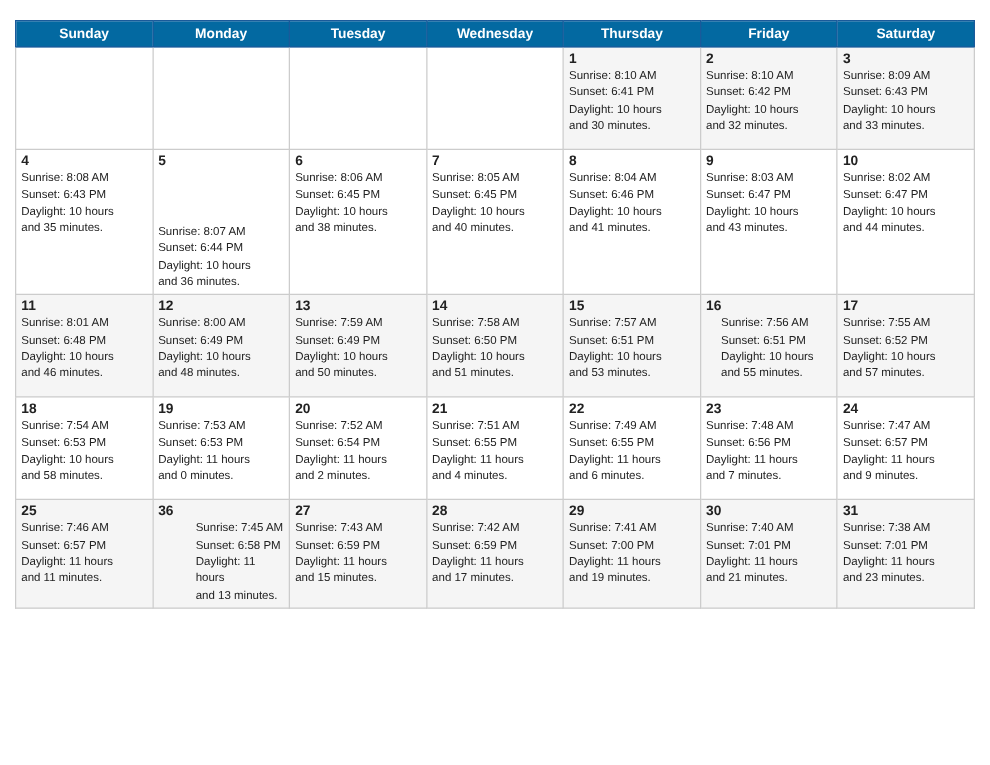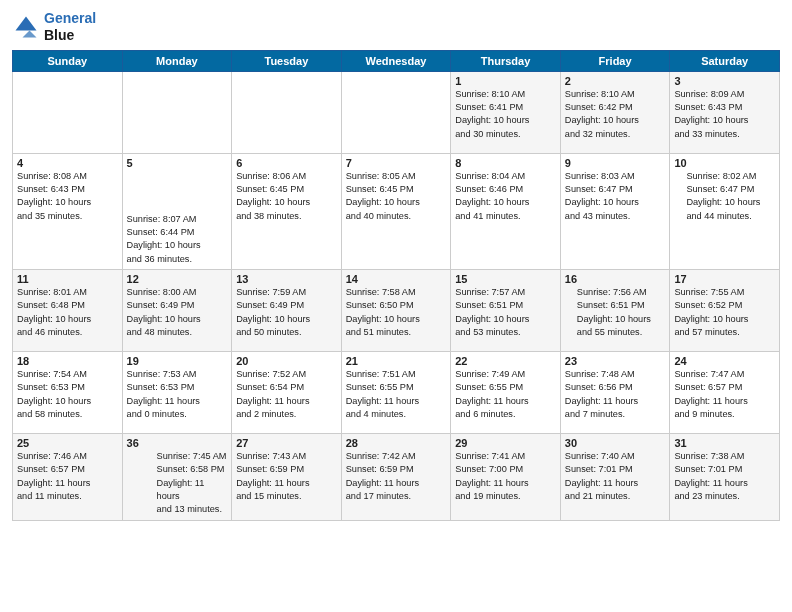--- a/index.html
+++ b/index.html
@@ -88,30 +88,20 @@
     }
     .empty-cell {
       background: #fff !important;
     }
   </style>
 </head>
 <body>
 
 <div class="container">
   <div class="header-row">
-    <div class="logo">
-      <svg class="logo-icon" viewBox="0 0 32 32">
-        <polygon points="16,4 28,20 4,20" fill="#2a6db5"></polygon>
-        <polygon points="20,20 28,28 12,28" fill="#2a6db5" opacity="0.7"></polygon>
-      </svg>
-      <div class="logo-text">
-        <div><span>General</span></div>
-        <div>Blue</div>
-      </div>
-    </div>
     <div class="title-block">
     </div>
   </div>
 
   <table>
     <thead>
       <tr>
       <th>Sunday</th>
           <th>Monday</th>
           <th>Tuesday</th>
@@ -187,21 +177,21 @@
           </td>
           <td>
             <span class="day-number">9</span>
             <div class="day-info" style="white-space: pre-line;">Sunrise: 8:03 AM
 Sunset: 6:47 PM
 Daylight: 10 hours
 and 43 minutes.</div>
           </td>
           <td>
             <span class="day-number">10</span>
-            <div class="day-info" style="white-space: pre-line; margin-left: 12px;">Sunrise: 8:02 AM
+            <div class="day-info" style="white-space: pre-line;">Sunrise: 8:02 AM
 Sunset: 6:47 PM
 Daylight: 10 hours
 and 44 minutes.</div>
           </td>
         </tr>
         <tr>
           <td>
             <span class="day-number">11</span>
             <div class="day-info" style="white-space: pre-line;">Sunrise: 8:01 AM
 Sunset: 6:48 PM

